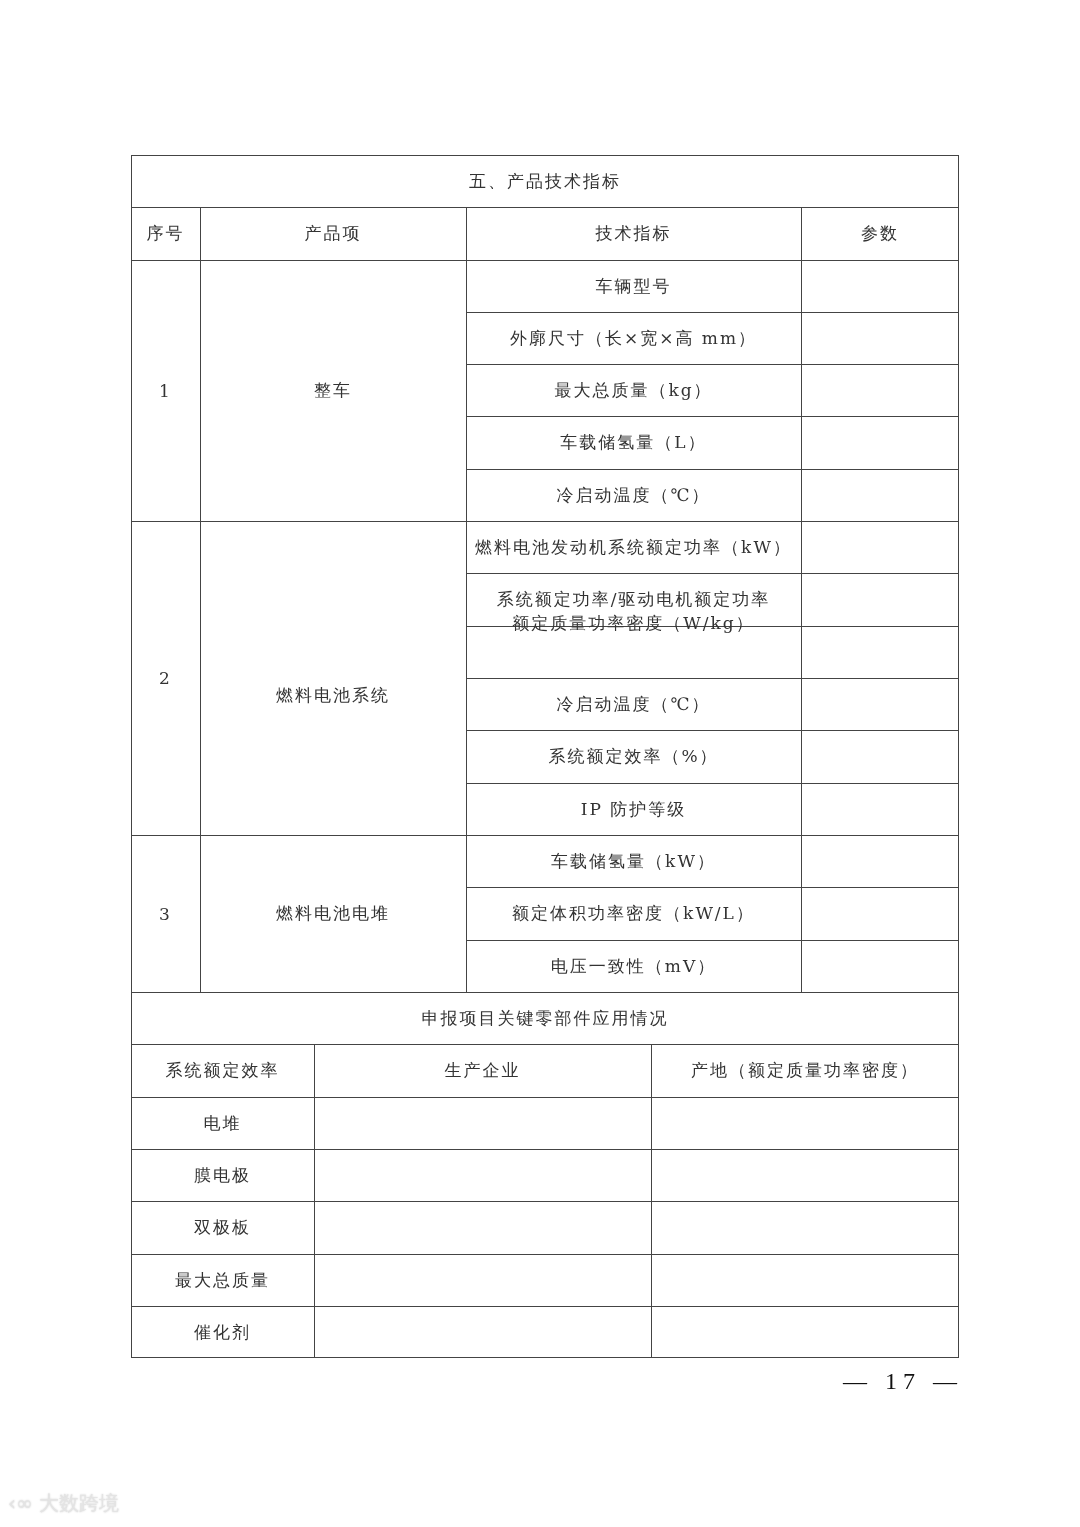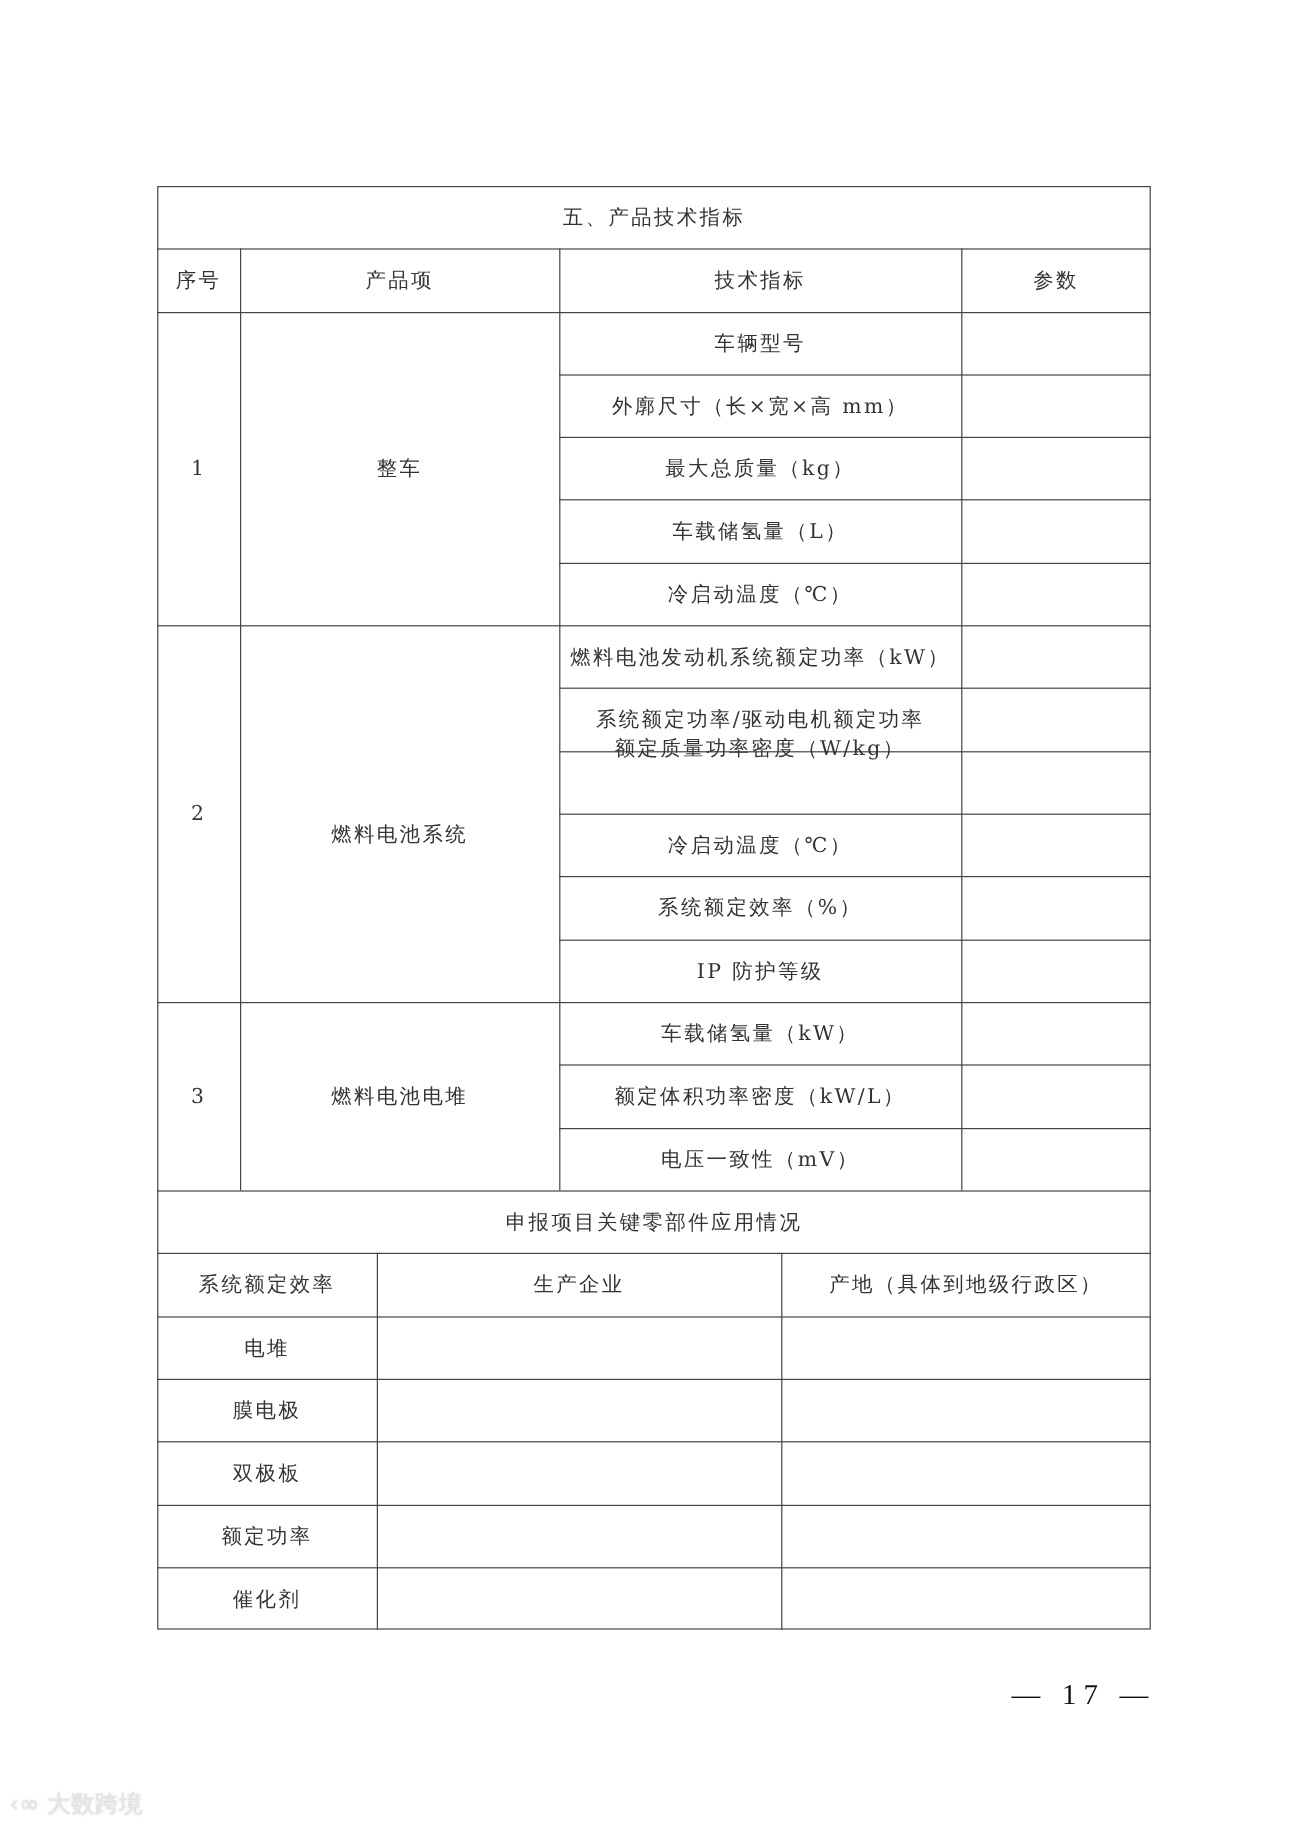--- a/index.html
+++ b/index.html
@@ -5,21 +5,21 @@
   html, body { margin:0; padding:0; background:#ffffff; }
   body { width:1080px; height:1527px; position:relative; overflow:hidden;
          font-family: "DejaVu Serif", "Liberation Serif", serif; color:#333; }
   .frame { position:absolute; left:131px; top:155px; width:828px; height:1203px;
            border:1px solid #444; box-sizing:border-box; }
   .hl { position:absolute; height:1px; background:#444; }
   .vl { position:absolute; width:1px; background:#444; }
   .cell { position:absolute; display:flex; align-items:center; justify-content:center;
           font-size:17px; letter-spacing:2px; white-space:nowrap; }
   .footer { position:absolute; top:1368px; left:843px; font-family:"Liberation Serif", serif;
-            font-size:24px; color:#111; letter-spacing:6px;margin-top:32px; }
+            font-size:24px; color:#111; letter-spacing:6px; }
   .wm { position:absolute; left:8px; top:1490px; font-size:20px; color:#e4e4e4;
         font-family:"DejaVu Sans", sans-serif; text-shadow:0 0 2px #cfcfcf; }
 </style>
 </head>
 <body>
 
 <div class="frame"></div>
 
 <div class="hl" style="left:131px;width:828px;top:207px"></div>
 <div class="hl" style="left:131px;width:828px;top:260px"></div>
@@ -92,26 +92,26 @@
 <div class="cell" style="left:802px;top:679px;width:156px;height:51px"></div>
 <div class="cell" style="left:802px;top:731px;width:156px;height:52px"></div>
 <div class="cell" style="left:802px;top:784px;width:156px;height:51px"></div>
 <div class="cell" style="left:802px;top:836px;width:156px;height:51px"></div>
 <div class="cell" style="left:802px;top:888px;width:156px;height:52px"></div>
 <div class="cell" style="left:802px;top:941px;width:156px;height:51px"></div>
 
 <div class="cell" style="left:131px;top:992px;width:828px;height:52px">申报项目关键零部件应用情况</div>
 <div class="cell" style="left:131px;top:1044px;width:183px;height:53px">系统额定效率</div>
 <div class="cell" style="left:314px;top:1044px;width:337px;height:53px">生产企业</div>
-<div class="cell" style="left:651px;top:1044px;width:308px;height:53px">产地（具体到地级行政区）</div>
+<div class="cell" style="left:651px;top:1044px;width:308px;height:53px">产地（额定质量功率密度）</div>
 
 <div class="cell" style="left:131px;top:1097px;width:183px;height:52px">电堆</div>
 <div class="cell" style="left:131px;top:1149px;width:183px;height:52px">膜电极</div>
 <div class="cell" style="left:131px;top:1201px;width:183px;height:53px">双极板</div>
-<div class="cell" style="left:131px;top:1254px;width:183px;height:52px">额定功率</div>
+<div class="cell" style="left:131px;top:1254px;width:183px;height:52px">最大总质量</div>
 <div class="cell" style="left:131px;top:1306px;width:183px;height:52px">催化剂</div>
 
 <div class="cell" style="left:315px;top:1098px;width:336px;height:51px"></div>
 <div class="cell" style="left:652px;top:1098px;width:306px;height:51px"></div>
 <div class="cell" style="left:315px;top:1150px;width:336px;height:51px"></div>
 <div class="cell" style="left:652px;top:1150px;width:306px;height:51px"></div>
 <div class="cell" style="left:315px;top:1202px;width:336px;height:52px"></div>
 <div class="cell" style="left:652px;top:1202px;width:306px;height:52px"></div>
 <div class="cell" style="left:315px;top:1255px;width:336px;height:51px"></div>
 <div class="cell" style="left:652px;top:1255px;width:306px;height:51px"></div>

